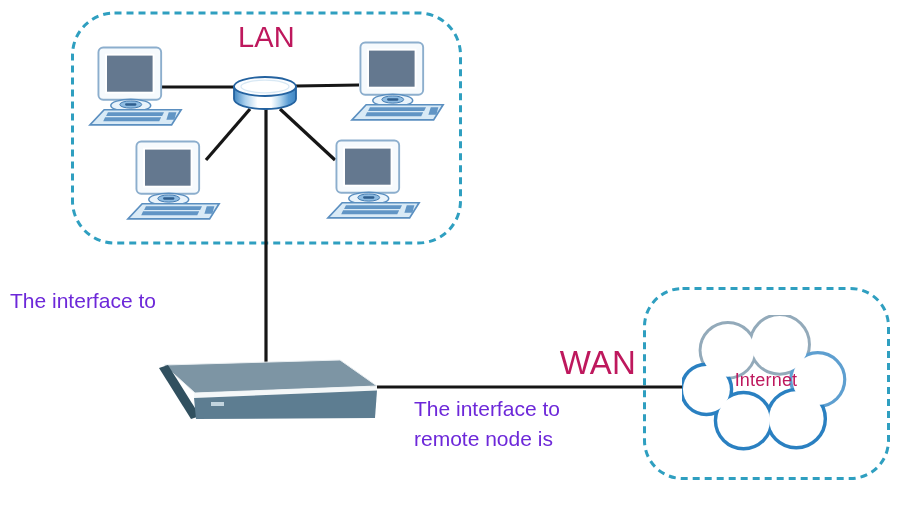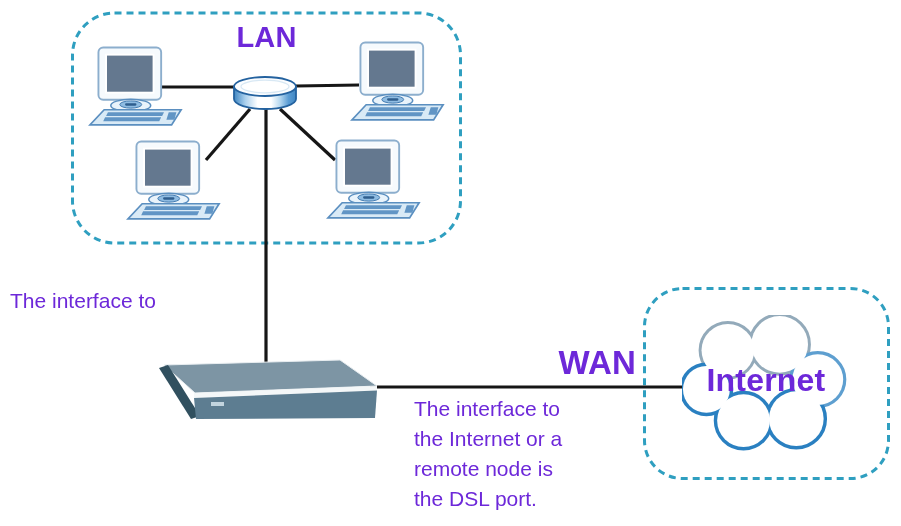--- a/index.html
+++ b/index.html
@@ -3,28 +3,28 @@
 <meta charset="utf-8">
 <style>
   html,body{margin:0;padding:0;background:#ffffff;}
   #canvas{
     position:relative;width:901px;height:526px;background:#ffffff;overflow:hidden;
     font-family:"Liberation Sans", sans-serif;
   }
   #bg-svg{position:absolute;left:0;top:0;width:901px;height:526px;}
   .icon{position:absolute;}
   .label{
-    position:absolute;color:#6d28d9;font-weight:bold;letter-spacing:0.2px;
+    position:absolute;color:#be185d;font-weight:normal;letter-spacing:0.2px;
     white-space:nowrap;
   }
   .lan-label{left:72px;top:21px;width:389px;text-align:center;font-size:29px;}
   .wan-label{left:546px;top:344px;width:90px;text-align:right;font-size:33px;}
   .internet-label{
     left:682px;top:315px;width:168px;height:130px;
-    display:flex;align-items:center;justify-content:center;font-size:32px;
+    display:flex;align-items:center;justify-content:center;font-size:18px;
   }
   .note{
     position:absolute;color:#6d28d9;font-size:21px;line-height:30px;
     white-space:nowrap;
   }
   .note-lan{left:10px;top:286px;}
   .note-dsl{left:414px;top:394px;}
 </style>
 </head>
 <body>
@@ -126,18 +126,16 @@
   <div class="label lan-label">LAN</div>
   <div class="label wan-label">WAN</div>
   <div class="label internet-label">Internet</div>
 
   <div class="note note-lan">
     <div>The interface to</div>
   </div>
 
   <div class="note note-dsl">
     <div>The interface to</div>
-    <div>the Internet or a</div>
     <div>remote node is</div>
-    <div>the DSL port.</div>
   </div>
 
 </div>
 
 </body></html>

